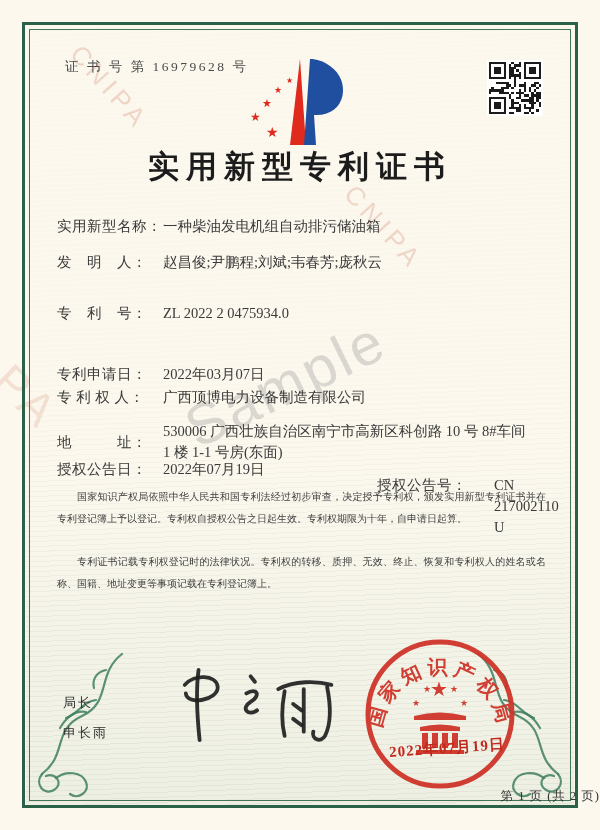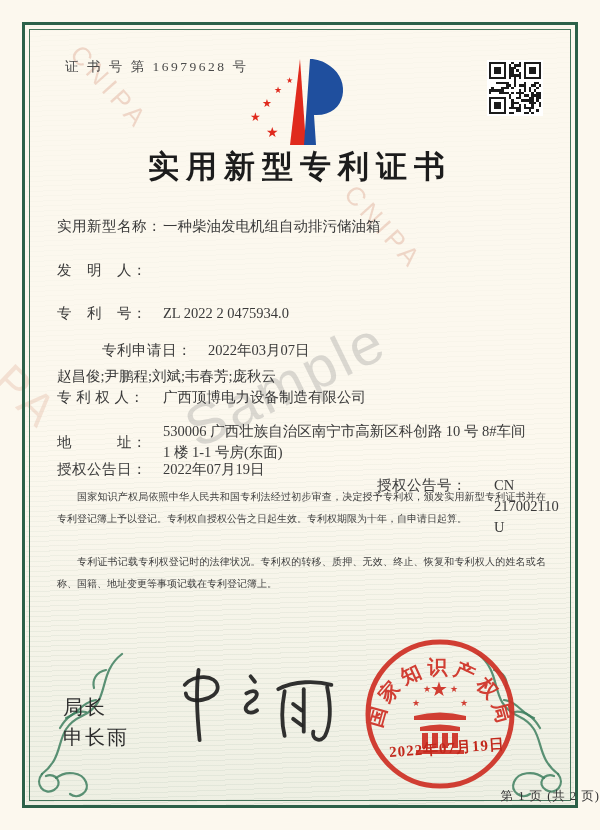--- a/index.html
+++ b/index.html
@@ -26,21 +26,21 @@
   .title{position:absolute;left:0;top:146px;width:100%;text-align:center;font-size:31px;font-weight:bold;
          letter-spacing:7px;color:#1c1c1c;}
   .row{position:absolute;left:57px;width:486px;display:flex;font-size:14.5px;color:#3a3a3a;line-height:21px;}
   .row .label{flex:0 0 106px;letter-spacing:0.5px;}
   .row .value{flex:1;}
   .row .value.addr{max-width:372px;}
   .pair2{position:absolute;left:320px;top:16px;display:flex;gap:21px;}
   .pair2 .label{flex:0 0 96px;}
   .para{position:absolute;left:57px;width:489px;font-size:10px;line-height:22.4px;text-align:justify;
         text-indent:2em;color:#3e3e3e;}
-  .signer{position:absolute;left:63px;font-size:20px;font-family:Liberation Serif, serif;
+  .signer{position:absolute;left:63px;font-size:13px;font-family:Liberation Serif, serif;
           color:#2e2e2e;letter-spacing:2px;}
   .signature-svg{position:absolute;left:172px;top:660px;width:170px;height:88px;}
   .signature-svg path{stroke:#1f1f1f;stroke-width:3.6;fill:none;stroke-linecap:round;stroke-linejoin:round;opacity:.92;}
   .seal{position:absolute;left:358px;top:632px;width:164px;height:164px;opacity:.94;}
   .seal-date{position:absolute;left:372px;top:739px;width:150px;text-align:center;font-size:15px;font-weight:bold;
              color:#c2281c;letter-spacing:1px;transform:rotate(-4deg);}
   .footer{position:absolute;left:0;top:788px;width:100%;text-align:right;font-size:12.5px;color:#333;
           letter-spacing:1px;}
   .flourish{position:absolute;width:110px;height:150px;top:650px;}
   .flourish path{stroke:#3e7f5f;stroke-width:2.2;fill:none;stroke-linecap:round;opacity:.85;}
@@ -318,29 +318,29 @@
         <rect x="17" y="20" width="1" height="1"></rect>
       </svg>
   </div>
 
   <div class="title">实用新型专利证书</div>
 
   <div class="row" style="top:216px;">
     <span class="label">实用新型名称：</span>
     <span class="value">一种柴油发电机组自动排污储油箱</span>
   </div>
-  <div class="row" style="top:260px;flex-direction:column;">
+  <div class="row" style="top:252px;">
     <span class="label">发　明　人：</span>
     <span class="value">赵昌俊;尹鹏程;刘斌;韦春芳;庞秋云</span>
   </div>
   <div class="row" style="top:303px;">
     <span class="label">专　利　号：</span>
     <span class="value">ZL 2022 2 0475934.0</span>
   </div>
-  <div class="row" style="top:340px;margin-left:45px;">
+  <div class="row" style="top:364px;">
     <span class="label">专利申请日：</span>
     <span class="value">2022年03月07日</span>
   </div>
   <div class="row" style="top:387px;">
     <span class="label">专 利 权 人：</span>
     <span class="value">广西顶博电力设备制造有限公司</span>
   </div>
   <div class="row" style="top:421px;align-items:center;">
     <span class="label">地　　　址：</span>
     <span class="value addr">530006 广西壮族自治区南宁市高新区科创路 10 号 8#车间 1 楼 1-1 号房(东面)</span>

